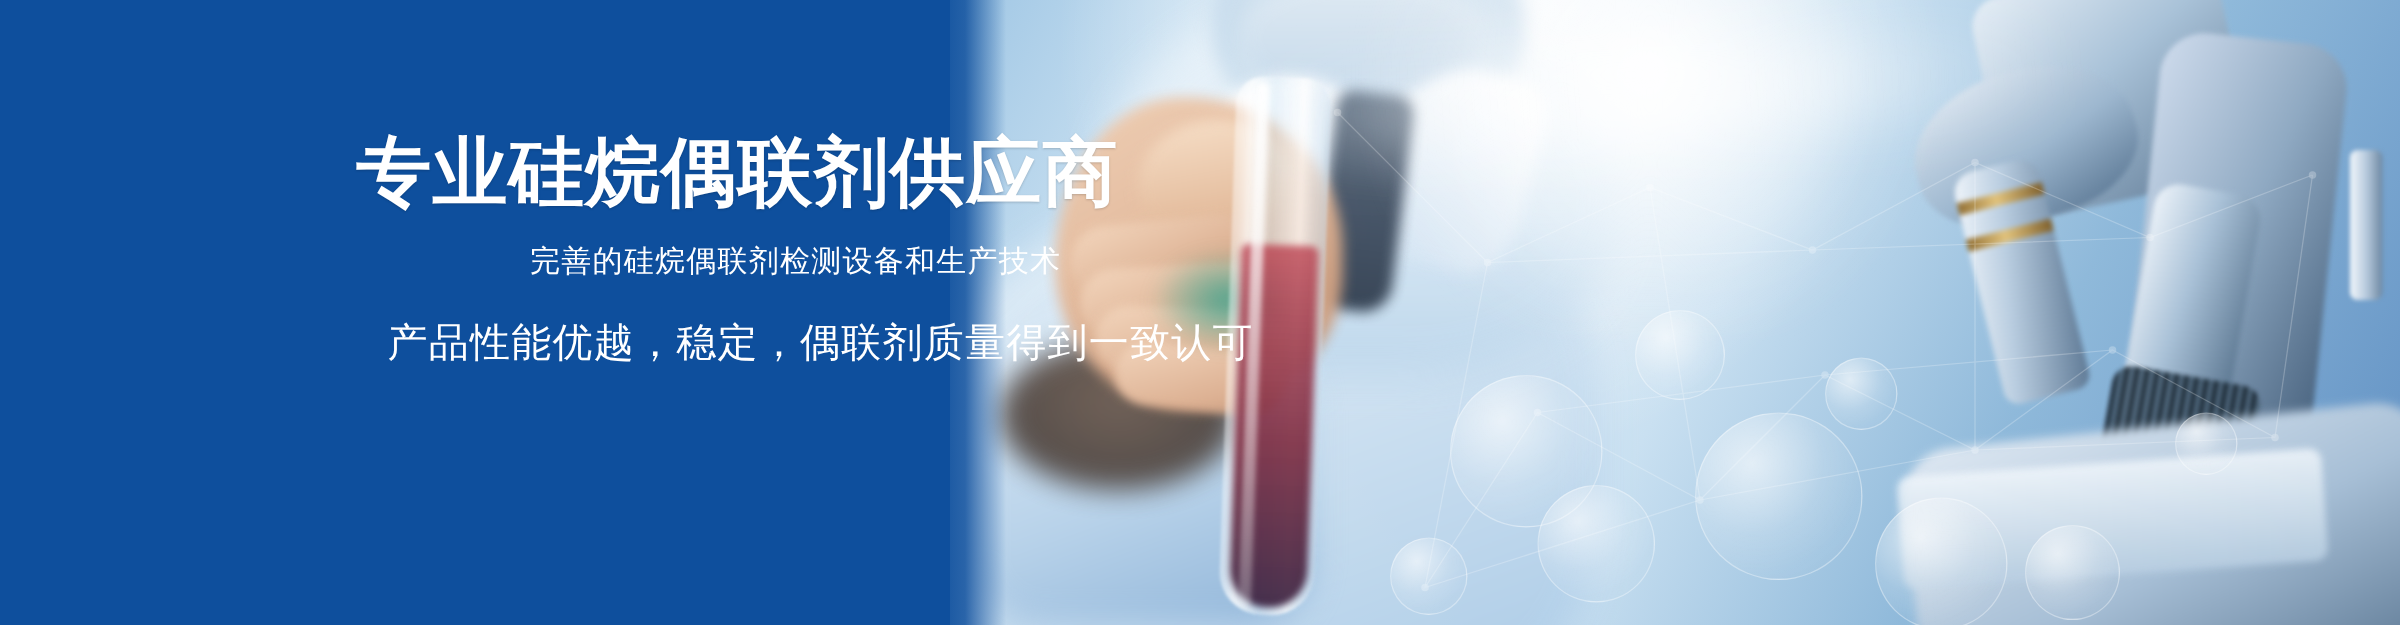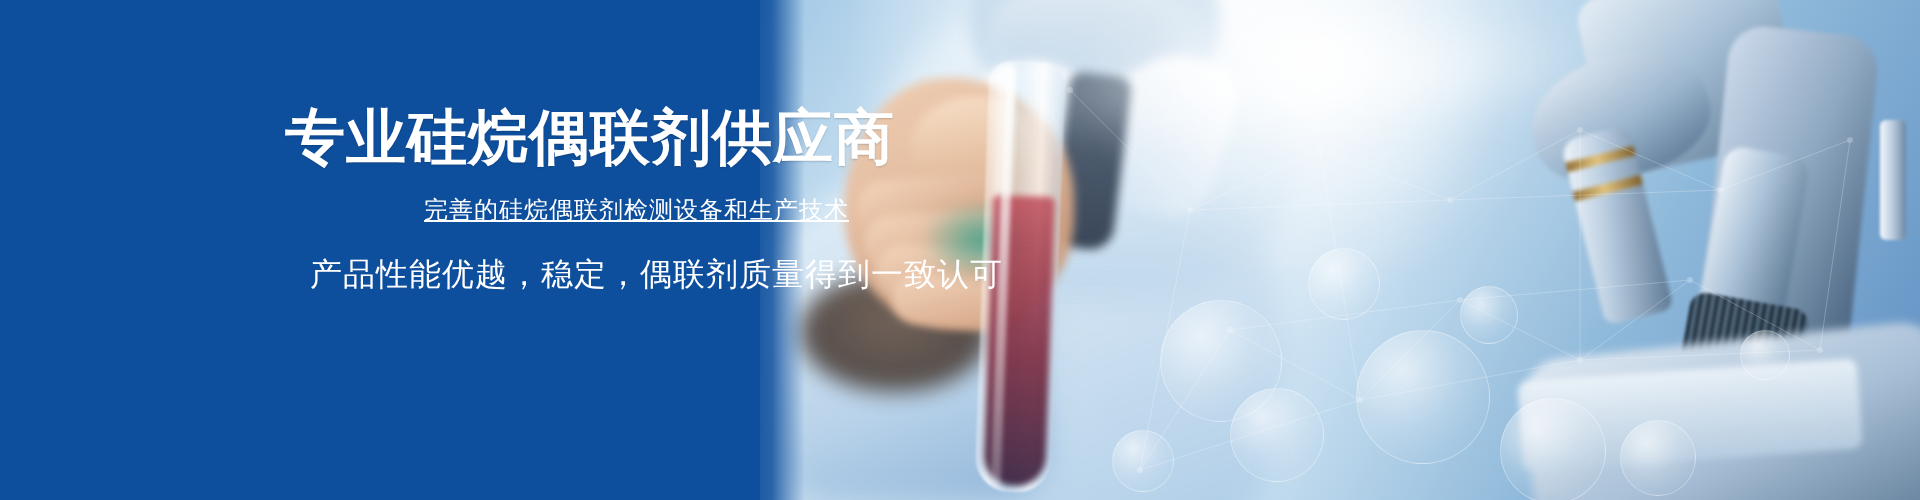--- a/index.html
+++ b/index.html
@@ -357,21 +357,20 @@
   .sub1 {
     position: absolute;
     left: 424px;
     top: 198px;
     font-size: 24px;
     line-height: 1;
     color: #ffffff;
     letter-spacing: 1px;
     white-space: nowrap;
     font-weight: normal;
-    text-decoration: underline;
   }
   .sub2 {
     position: absolute;
     left: 310px;
     top: 258px;
     font-size: 32px;
     line-height: 1;
     color: #ffffff;
     letter-spacing: 1px;
     white-space: nowrap;

